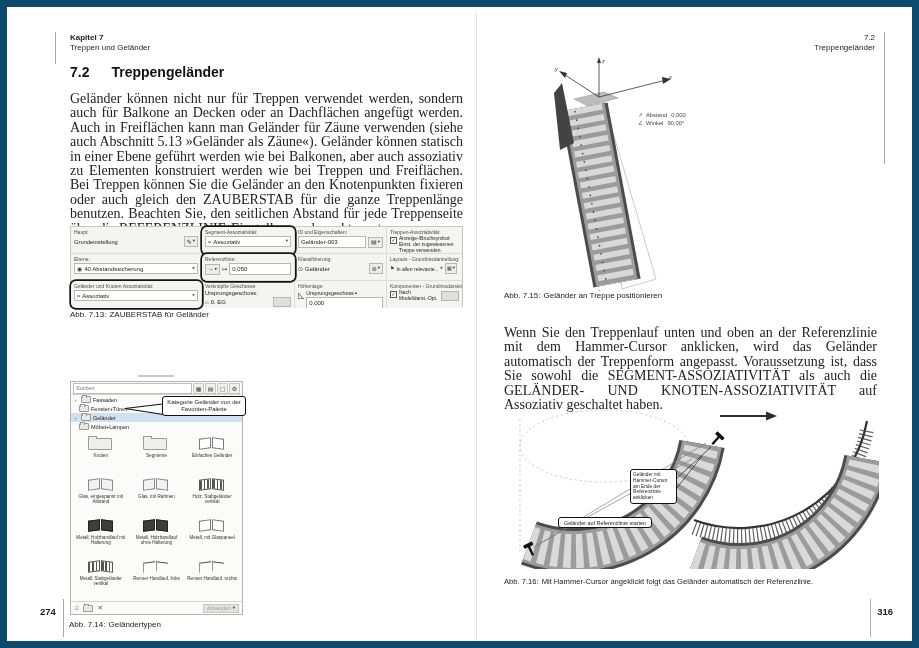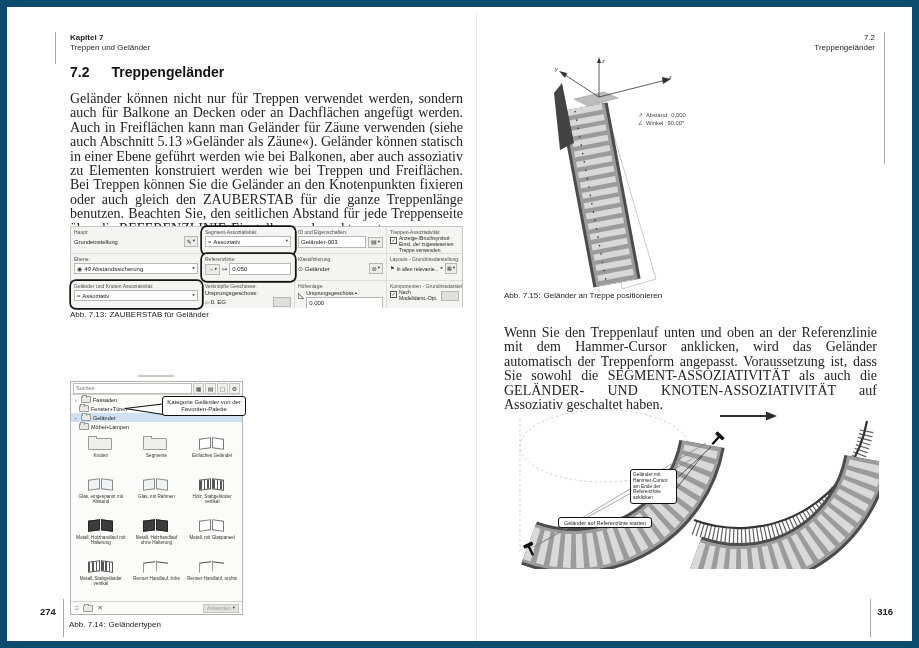--- a/index.html
+++ b/index.html
@@ -423,17 +423,20 @@
         <path d="M 190 127 A 130 130 0 0 0 363 28" fill="none" stroke="#606060" stroke-width="14" stroke-dasharray="1.2 2.8"></path>
         <path d="M 190 119 A 130 130 0 0 0 363 20" fill="none" stroke="#333" stroke-width="2.2"></path>
         <path d="M 190 157 A 130 130 0 0 0 363 58" fill="none" stroke="#4c4c4c" stroke-width="46"></path>
         <path d="M 190 157 A 130 130 0 0 0 363 58" fill="none" stroke="#9b9b9b" stroke-width="40"></path>
         <path d="M 190 157 A 130 130 0 0 0 363 58" fill="none" stroke="#d9d9d9" stroke-width="34" stroke-dasharray="7 5"></path>
       </svg>
       <div class="callout co-end">Geländer mit Hammer-Cursor am Ende der Referenzlinie anklicken</div>
       <div class="callout co-start">Geländer auf Referenzlinie starten</div>
     </div>
 
+    <div class="cap" style="left:27px;top:570px;font-size:7.6px;">
+      <span class="capb">Abb. 7.16:</span><span>Mit Hammer-Cursor angeklickt folgt das Geländer automatisch der Referenzlinie.</span>
+    </div>
 
     <div class="rule" style="left:393px;top:592px;height:38px;"></div>
     <div class="pageno" style="right:33px;text-align:right;">316</div>
   </div>
 </div>
 
 </body></html>

